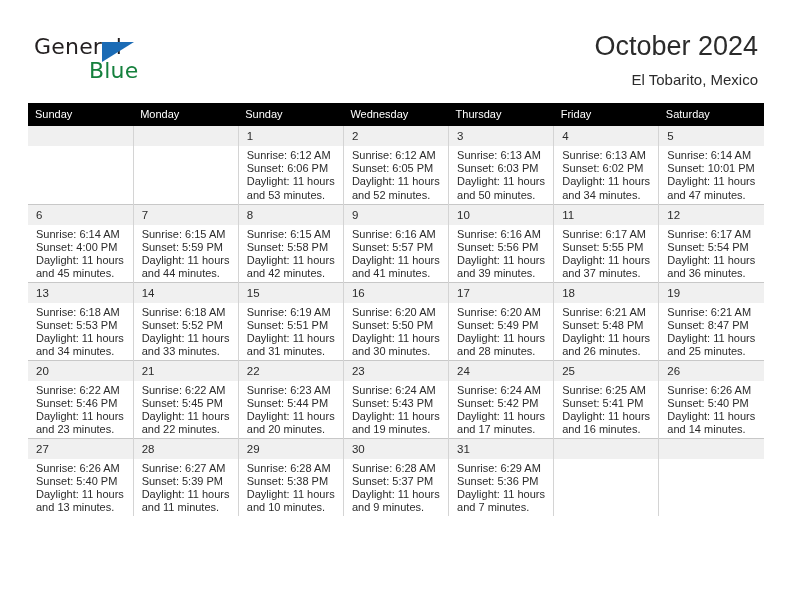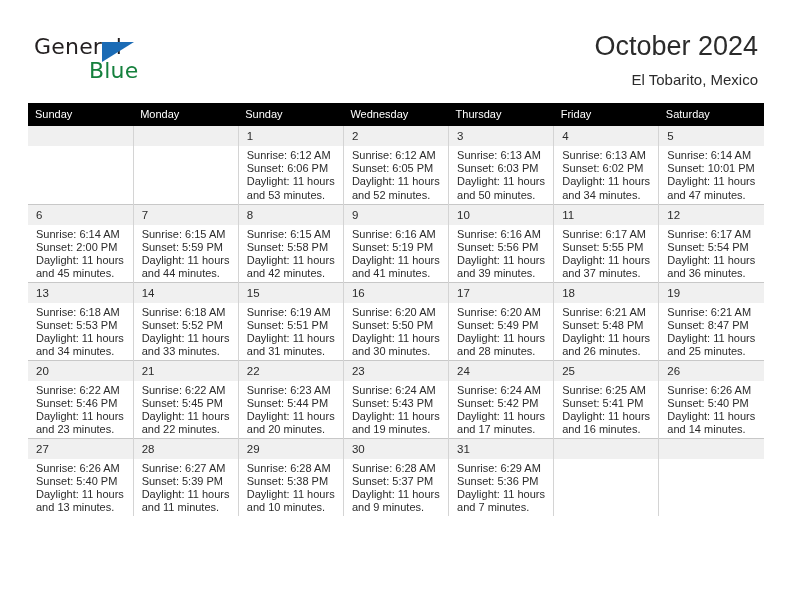--- a/index.html
+++ b/index.html
@@ -240,21 +240,21 @@
             <div>and 47 minutes.</div>
           </div>
         </td>
       </tr>
 
       <tr>
         <td>
           <span class="daynum">6</span>
           <div class="details">
             <div>Sunrise: 6:14 AM</div>
-            <div>Sunset: 2:00 PM</div>
+            <div>Sunset: 4:00 PM</div>
             <div>Daylight: 11 hours</div>
             <div>and 45 minutes.</div>
           </div>
         </td>
         <td>
           <span class="daynum">7</span>
           <div class="details">
             <div>Sunrise: 6:15 AM</div>
             <div>Sunset: 5:59 PM</div>
             <div>Daylight: 11 hours</div>
@@ -267,21 +267,21 @@
             <div>Sunrise: 6:15 AM</div>
             <div>Sunset: 5:58 PM</div>
             <div>Daylight: 11 hours</div>
             <div>and 42 minutes.</div>
           </div>
         </td>
         <td>
           <span class="daynum">9</span>
           <div class="details">
             <div>Sunrise: 6:16 AM</div>
-            <div>Sunset: 5:19 PM</div>
+            <div>Sunset: 5:57 PM</div>
             <div>Daylight: 11 hours</div>
             <div>and 41 minutes.</div>
           </div>
         </td>
         <td>
           <span class="daynum">10</span>
           <div class="details">
             <div>Sunrise: 6:16 AM</div>
             <div>Sunset: 5:56 PM</div>
             <div>Daylight: 11 hours</div>

